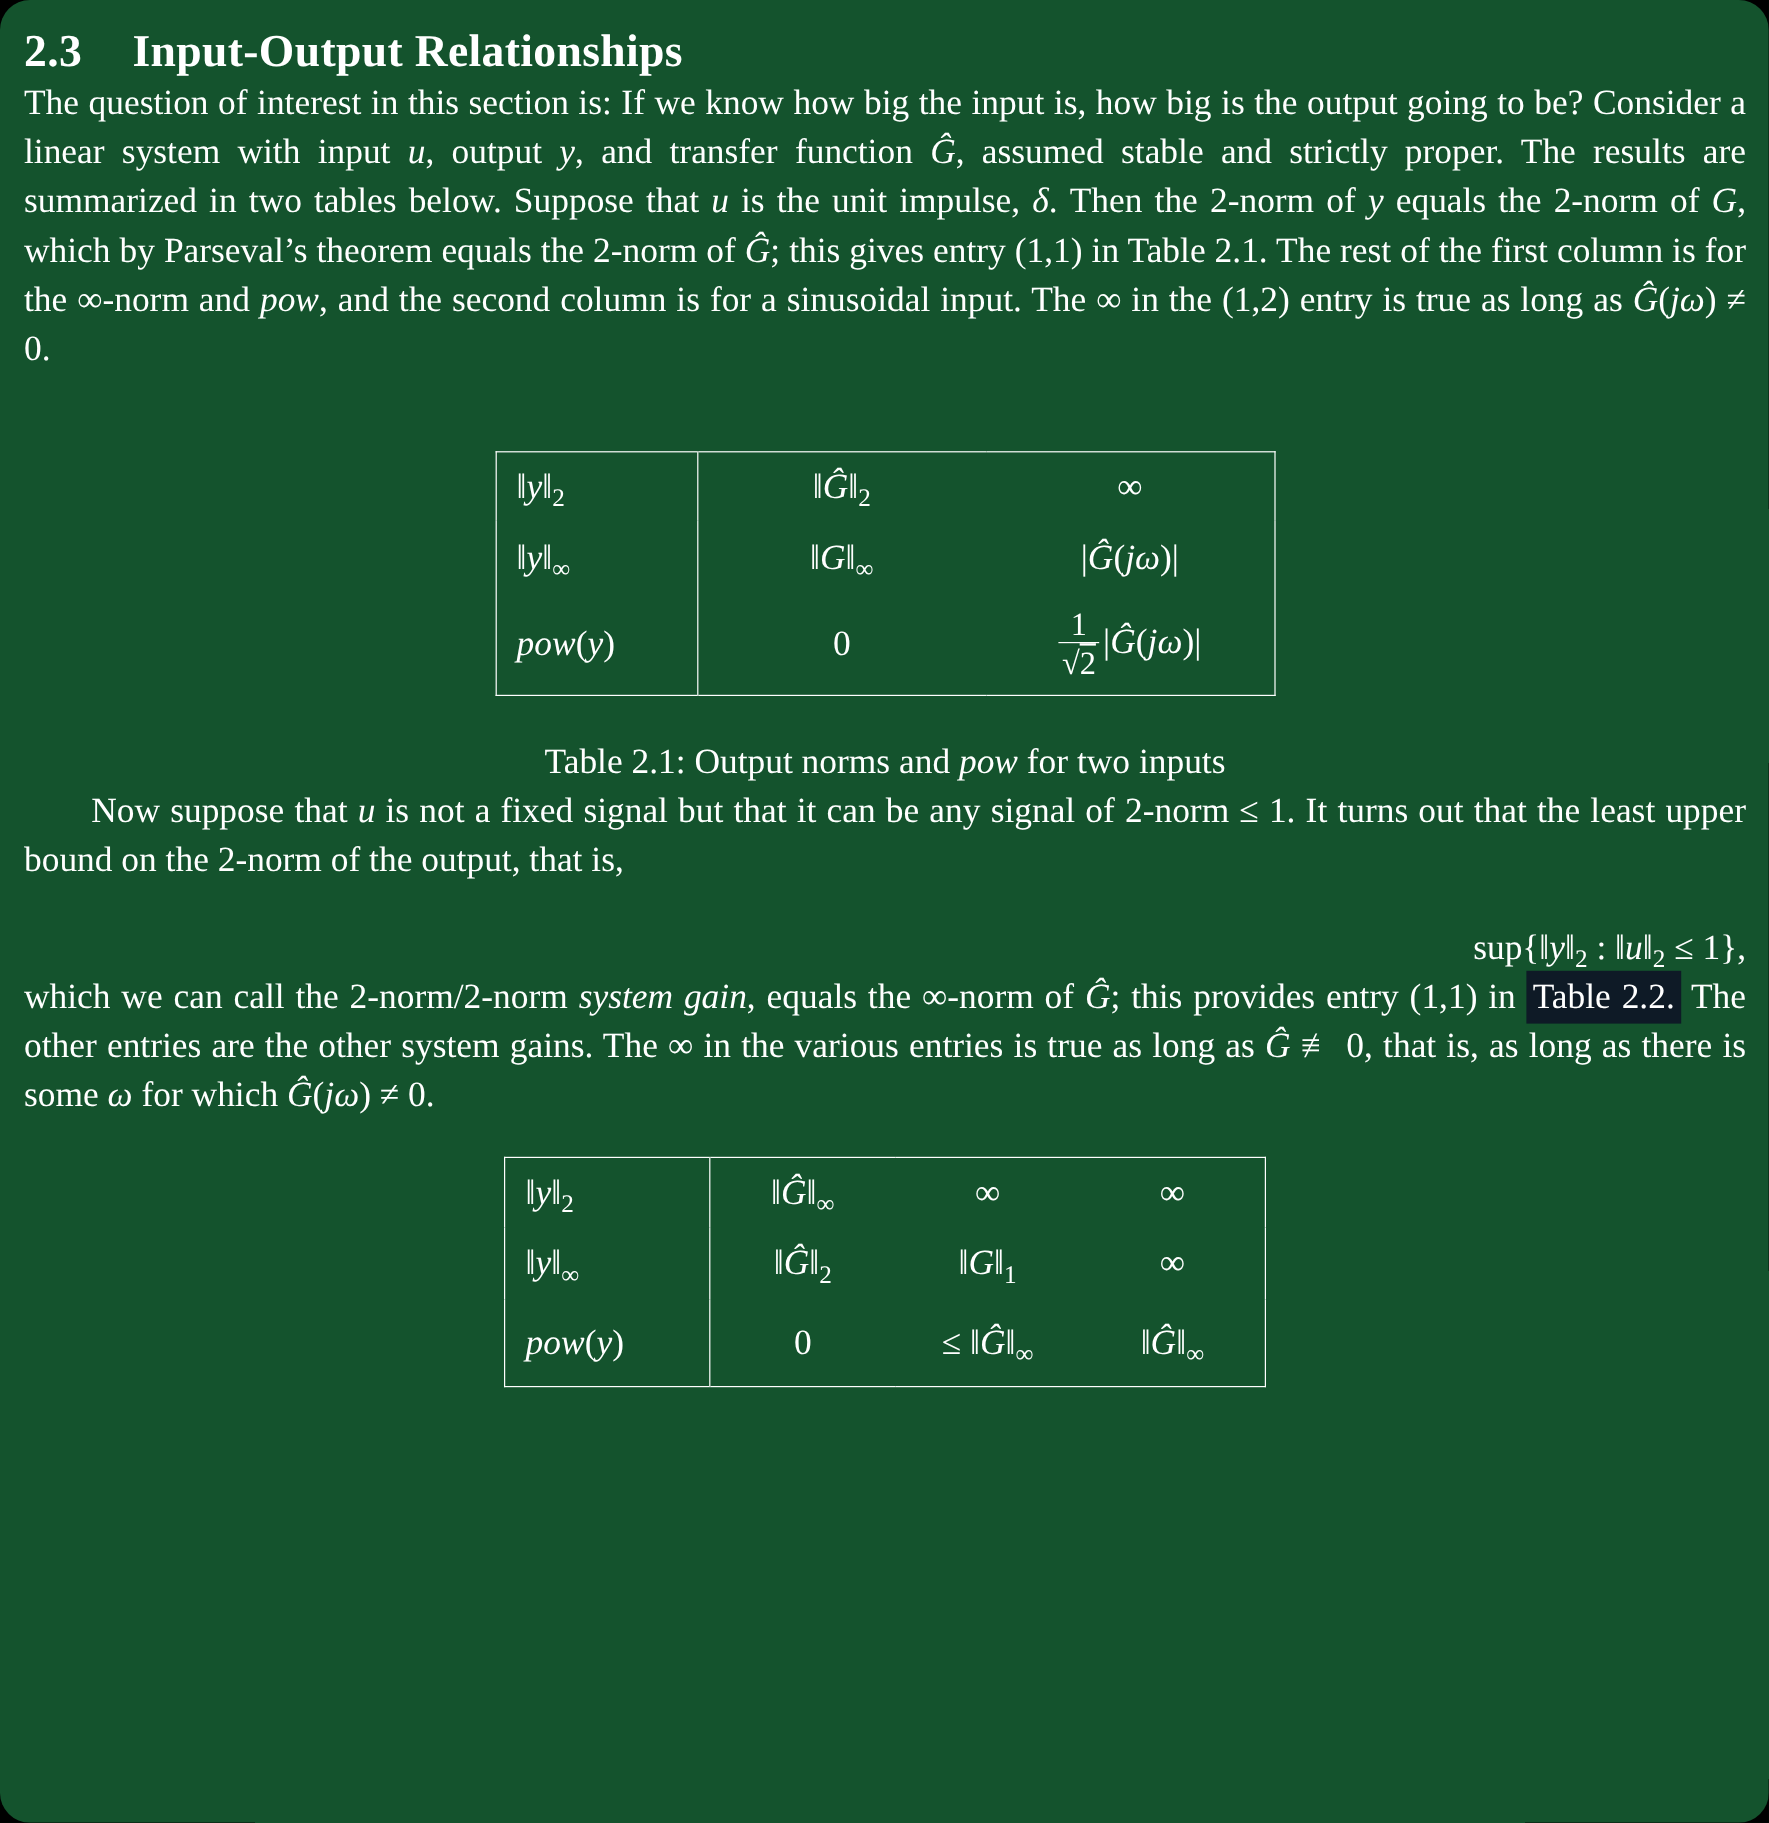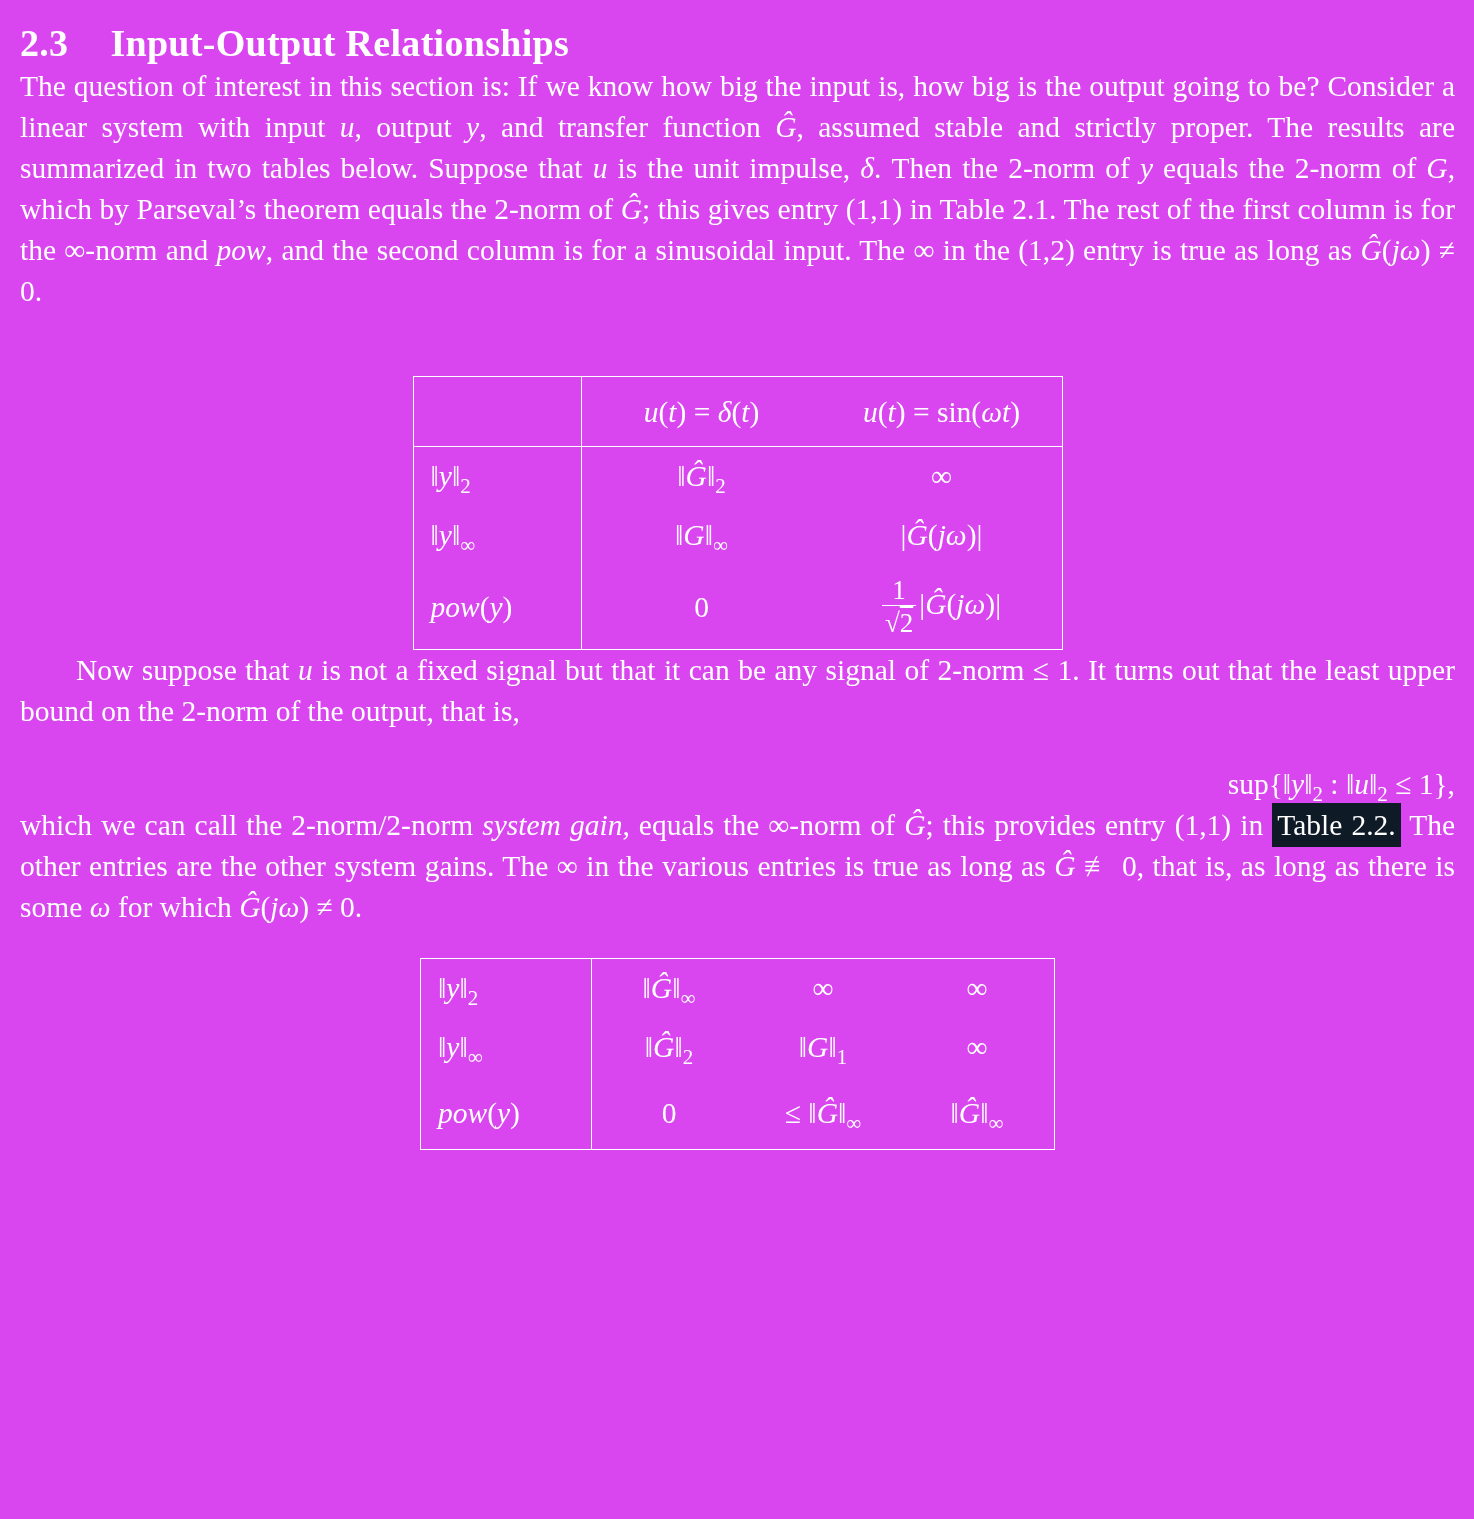--- a/index.html
+++ b/index.html
@@ -6,25 +6,26 @@
     margin: 0;
     padding: 0;
     background: #000000;
     color: #ffffff;
   }
   .page {
     position: relative;
     width: 1474px;
     min-height: 1519px;
     box-sizing: border-box;
-    background: #d946ef;
+    background: #14532d;
     font-family: "Liberation Serif", "DejaVu Serif", serif;
     font-size: 29.5px;
     line-height: 41px;
     padding: 12px 19px 30px 20px;
+    border-radius: 25px;
   }
   h1.section-heading {
     font-size: 38px;
     line-height: 46px;
     font-weight: bold;
     margin: 8px 0 0 0;
     letter-spacing: 0.3px;
   }
   h1.section-heading .sec-num { margin-right: 42px; }
   p.body-par {
@@ -108,43 +109,39 @@
 <div class="page">
 
   <h1 class="section-heading">
     <span class="sec-num">2.3</span><span>Input-Output Relationships</span>
   </h1>
 
   <p class="body-par mt-p1">The question of interest in this section is: If we know how big the input is, how big is the output going to be? Consider a linear system with input <i>u</i>, output <i>y</i>, and transfer function <i>Ĝ</i>, assumed stable and strictly proper. The results are summarized in two tables below. Suppose that <i>u</i> is the unit impulse, <i>δ</i>. Then the 2-norm of <i>y</i> equals the 2-norm of <i>G</i>, which by Parseval’s theorem equals the 2-norm of <i>Ĝ</i>; this gives entry (1,1) in Table 2.1. The rest of the first column is for the ∞-norm and <i>pow</i>, and the second column is for a sinusoidal input. The ∞ in the (1,2) entry is true as long as <i>Ĝ</i>(<i>jω</i>) ≠ 0.</p>
 
   <table class="math-table t1">
     <tbody>
-        <tr class="hdr">
-      <td class="lbl"></td>
-      <td class="c"><i>u</i>(<i>t</i>) = <i>δ</i>(<i>t</i>)</td>
-      <td class="c"><i>u</i>(<i>t</i>) = sin(<i>ωt</i>)</td>
-    </tr>
     <tr class="r1">
       <td class="lbl">‖<i>y</i>‖<sub>2</sub></td>
       <td class="c">‖<i>Ĝ</i>‖<sub>2</sub></td>
       <td class="c">∞</td>
     </tr>
     <tr class="r2">
       <td class="lbl">‖<i>y</i>‖<sub>∞</sub></td>
       <td class="c">‖<i>G</i>‖<sub>∞</sub></td>
       <td class="c">|<i>Ĝ</i>(<i>jω</i>)|</td>
     </tr>
     <tr class="r3">
       <td class="lbl"><i>pow</i>(<i>y</i>)</td>
       <td class="c">0</td>
       <td class="c"><span class="frac"><span class="num">1</span><span class="den">√<span class="ovl">2</span></span></span><span>|<i>Ĝ</i>(<i>jω</i>)|</span></td>
     </tr>
   </tbody>
     </table>
 
+  <div class="caption">Table 2.1: Output norms and <i>pow</i> for two inputs</div>
 
   <p class="body-par mt-p2">Now suppose that <i>u</i> is not a fixed signal but that it can be any signal of 2-norm ≤ 1. It turns out that the least upper bound on the 2-norm of the output, that is,</p>
 
   <div class="equation">sup{‖<i>y</i>‖<sub>2</sub> : ‖<i>u</i>‖<sub>2</sub> ≤ 1},</div>
 
   <p class="body-par mt-p3">which we can call the 2-norm/2-norm <i>system gain</i>, equals the ∞-norm of <i>Ĝ</i>; this provides entry (1,1) in <mark>Table 2.2.</mark> The other entries are the other system gains. The ∞ in the various entries is true as long as <i>Ĝ</i> ≢ 0, that is, as long as there is some <i>ω</i> for which <i>Ĝ</i>(<i>jω</i>) ≠ 0.</p>
 
   <table class="math-table t2">
     <tbody>
     <tr class="r1">

